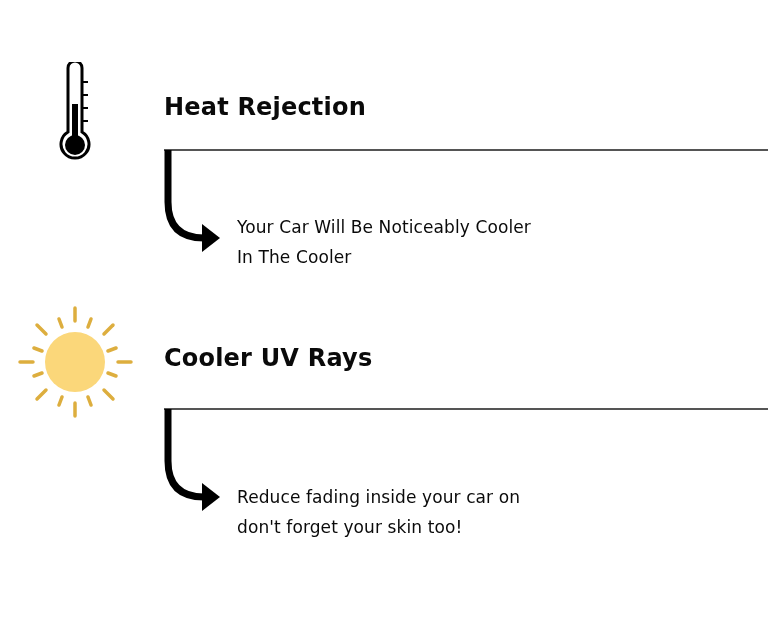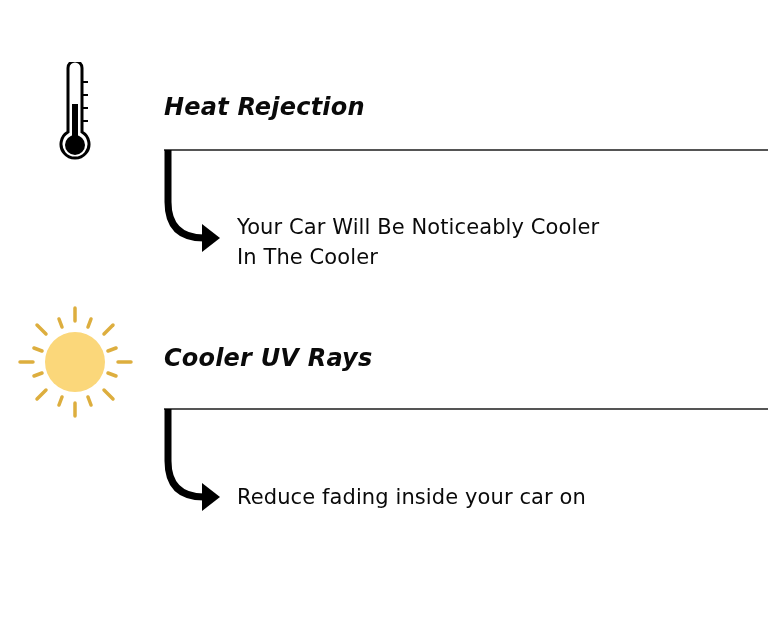--- a/index.html
+++ b/index.html
@@ -1,20 +1,20 @@
 <!DOCTYPE html>
 <html><head>
 <meta charset="utf-8">
 <style>
   html, body { margin:0; padding:0; background:#ffffff; }
   body { width:768px; height:644px; position:relative; overflow:hidden;
          font-family:"DejaVu Sans", sans-serif; color:#0a0a0a; }
   .abs { position:absolute; }
-  .title { font-weight:bold; font-size:24px; letter-spacing:0.2px;font-style:italic; }
-  .desc { font-size:21px; line-height:30px; letter-spacing:0.1px; }
+  .title { font-weight:bold; font-size:24px; letter-spacing:0.2px; }
+  .desc { font-size:17px; line-height:30px; letter-spacing:0.1px; }
   .rule { height:2px; background:#555555; }
 </style>
 </head>
 <body>
 
 <div>
   <svg class="abs" style="left:58px;top:62px" width="34" height="100" viewBox="0 0 34 100">
     <path d="M10 6 a7 7 0 0 1 14 0 V70 a14 14 0 1 1 -14 0 Z" fill="none" stroke="#000" stroke-width="3"></path>
     <rect x="14" y="42" width="6" height="34" fill="#000"></rect>
     <circle cx="17" cy="83" r="10" fill="#000"></circle>
@@ -66,14 +66,15 @@
 
   <div class="abs rule" style="left:164px;top:408px;width:604px"></div>
 
   <svg class="abs" style="left:160px;top:409px" width="64" height="106" viewBox="0 0 64 106">
     <path d="M8 0 V52 Q8 88 44 88" fill="none" stroke="#000" stroke-width="7"></path>
     <polygon points="42,74 60,88 42,102" fill="#000"></polygon>
   </svg>
 
   <div class="abs desc" style="left:237px;top:482px">
     <div>Reduce fading inside your car on</div>
+    <div>don't forget your skin too!</div>
   </div>
 </div>
 
 </body></html>

